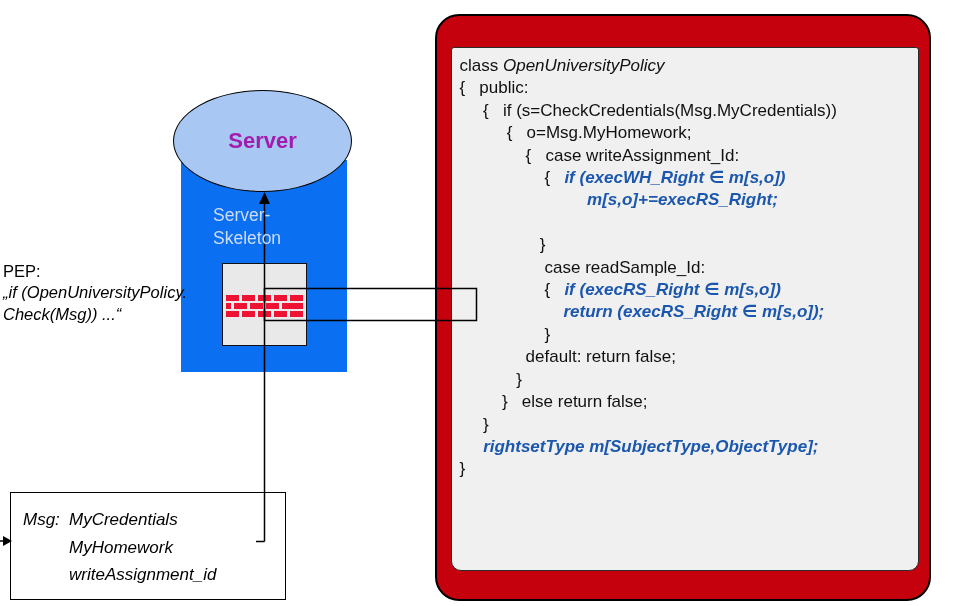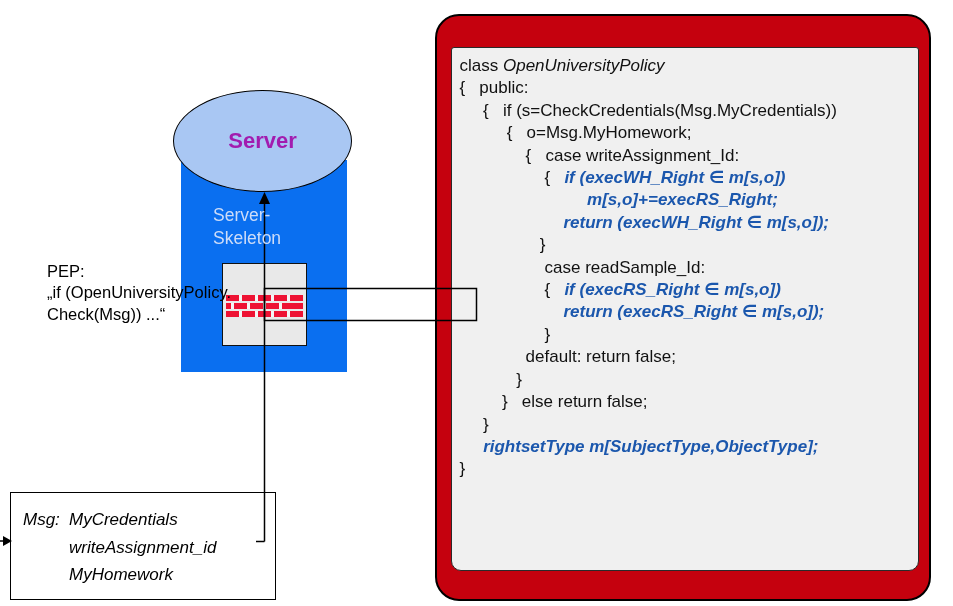--- a/index.html
+++ b/index.html
@@ -27,26 +27,26 @@
   .skeleton{position:absolute;left:181px;top:204px;width:149px;
     color:var(--skeleton-text);font-size:17.5px;line-height:23px;z-index:20;margin-left:32px;}
   
   .firewall{position:absolute;left:222px;top:263px;width:83px;height:81px;
     background:var(--firewall-gray);border:1.5px solid #111;z-index:3;}
   .bricks{position:absolute;left:3px;top:31px;right:3px;height:22px;}
   .brick-row{height:6px;margin-bottom:2px;
     background:repeating-linear-gradient(90deg,var(--brick-red) 0 13px,#f5f5f5 13px 16px);}
   .brick-row.offset{background-position-x:-8px;}
   
-  .pep{position:absolute;left:3px;top:261px;font-size:16.5px;line-height:21.3px;color:#000;z-index:4;margin-left:44px;}
-  .pep .it{}
+  .pep{position:absolute;left:3px;top:261px;font-size:16.5px;line-height:21.3px;color:#000;z-index:4;}
+  .pep .it{font-style:italic;}
   
   .msg-box{position:absolute;left:10px;top:492px;width:244px;height:93px;background:#fff;
     border:1.5px solid #000;z-index:4;font-style:italic;font-size:17px;color:#000;
-    padding:13px 8px 0 12px;box-sizing:content-box;}
+    padding:13px 18px 0 12px;box-sizing:content-box;}
   .msg-line{line-height:27.5px;white-space:pre;}
   .msg-label{display:inline-block;width:46px;font-style:italic;}
   .msg-indent{padding-left:46px;}
   
   .pdp{position:absolute;left:435px;top:14px;width:492px;height:583px;
     background:var(--pdp-red);border:2px solid #000;border-radius:24px;z-index:10;}
   .pdp-title{color:#fff;font-size:24px;line-height:28px;padding:14px 0 0 18px;white-space:pre;}
   .pdp-title .it{font-style:italic;}
   .pdp-panel{position:absolute;left:13.5px;top:31px;width:466px;height:522px;
     background:var(--panel-gray);border:1.5px solid #2a2a2a;
@@ -82,35 +82,35 @@
   </div>
 
   <div class="pep">
     <div>PEP:</div>
     <div class="it">„if (OpenUniversityPolicy.</div>
     <div class="it">Check(Msg)) ...“</div>
   </div>
 
   <div class="msg-box">
     <div class="msg-line"><span class="msg-label">Msg:</span><span>MyCredentials</span></div>
+    <div class="msg-line msg-indent">MyHomework</div>
     <div class="msg-line msg-indent">writeAssignment_id</div>
-    <div class="msg-line msg-indent">MyHomework</div>
   </div>
 
   <div class="pdp">
     <div class="pdp-panel">
       <div class="code">
           <div class="code-line"><span class="seg-p">class </span><span class="seg-i">OpenUniversityPolicy</span></div>
           <div class="code-line"><span class="seg-p">{   public:</span></div>
           <div class="code-line"><span class="seg-p">     {   if (s=CheckCredentials(Msg.MyCredentials))</span></div>
           <div class="code-line"><span class="seg-p">          {   o=Msg.MyHomework;</span></div>
           <div class="code-line"><span class="seg-p">              {   case writeAssignment_Id:</span></div>
           <div class="code-line"><span class="seg-p">                  {   </span><span class="seg-b">if (execWH_Right ∈ m[s,o])</span></div>
           <div class="code-line"><span class="seg-p">                           </span><span class="seg-b">m[s,o]+=execRS_Right;</span></div>
-          <div class="code-line"><span class="seg-p">                      </span><span class="seg-b">return (execWH_Right ∈ m[s,o]);</span></div>
+          <div class="code-line"><span class="seg-p">                      </span></div>
           <div class="code-line"><span class="seg-p">                 }</span></div>
           <div class="code-line"><span class="seg-p">                  case readSample_Id:</span></div>
           <div class="code-line"><span class="seg-p">                  {   </span><span class="seg-b">if (execRS_Right ∈ m[s,o])</span></div>
           <div class="code-line"><span class="seg-p">                      </span><span class="seg-b">return (execRS_Right ∈ m[s,o]);</span></div>
           <div class="code-line"><span class="seg-p">                  }</span></div>
           <div class="code-line"><span class="seg-p">              default: return false;</span></div>
           <div class="code-line"><span class="seg-p">            }</span></div>
           <div class="code-line"><span class="seg-p">         }   else return false;</span></div>
           <div class="code-line"><span class="seg-p">     }</span></div>
           <div class="code-line"><span class="seg-p">     </span><span class="seg-b">rightsetType m[SubjectType,ObjectType];</span></div>

